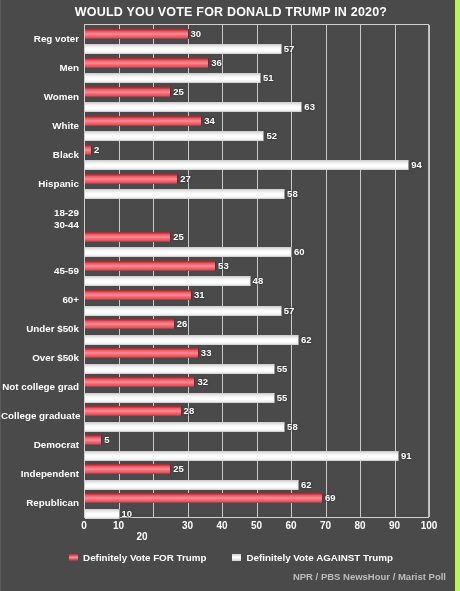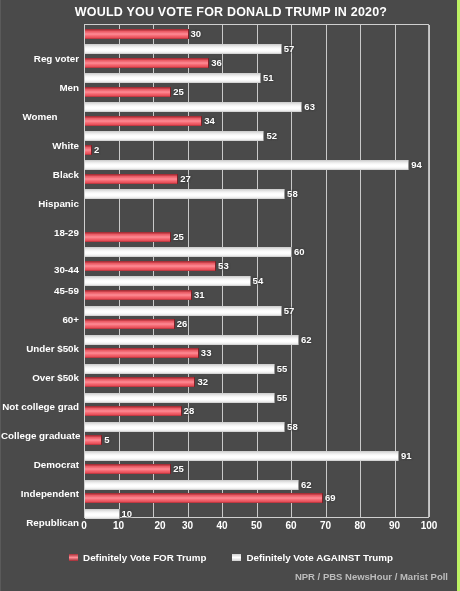--- a/index.html
+++ b/index.html
@@ -9,21 +9,21 @@
   }
   #chart-root {
     position: relative;
     width: 460px;
     height: 591px;
     background: #4a4a4a;
     font-family: "Liberation Sans", sans-serif;
     overflow: hidden;
     box-sizing: border-box;
     border-left: 1px solid #5a5a5a;
-    border-right: 3px solid #bef264;
+    border-right: 5px solid #bef264;
   }
   #chart-title {
     position: absolute;
     left: 0;
     top: 5px;
     width: 460px;
     text-align: center;
     color: #ffffff;
     font-size: 12.5px;
     font-weight: bold;
@@ -90,21 +90,20 @@
     white-space: nowrap;
     text-shadow: 0 0 2px #3a3a3a, 0 0 2px #3a3a3a;
   }
   #labels-layer {
     position: absolute;
     left: 0;
     top: 24px;
     width: 368px;
     height: 494px;
     pointer-events: none;
-    margin-top: 20px;
   }
   .cat-label-outer {
     position: absolute;
     left: 0;
     width: 78px;
     text-align: right;
     color: #ffffff;
     font-size: 9.8px;
     font-weight: bold;
     white-space: nowrap;
@@ -230,21 +229,21 @@
         <div class="cat-row" style="top: 203.412px; height: 29.0588px;">
           <div class="bar for" style="left: 0px; top: 3.5px; width: 86.25px;"></div>
           <div class="bar-value" style="left: 88.25px; top: 3.5px;">25</div>
           <div class="bar against" style="left: 0px; top: 19px; width: 207px;"></div>
           <div class="bar-value" style="left: 209px; top: 19px;">60</div>
         </div>
         <div class="cat-row" style="top: 232.471px; height: 29.0588px;">
           <div class="bar for" style="left: 0px; top: 3.5px; width: 131.1px;"></div>
           <div class="bar-value" style="left: 133.1px; top: 3.5px;">53</div>
           <div class="bar against" style="left: 0px; top: 19px; width: 165.6px;"></div>
-          <div class="bar-value" style="left: 167.6px; top: 19px;">54</div>
+          <div class="bar-value" style="left: 167.6px; top: 19px;">48</div>
         </div>
         <div class="cat-row" style="top: 261.529px; height: 29.0588px;">
           <div class="bar for" style="left: 0px; top: 3.5px; width: 106.95px;"></div>
           <div class="bar-value" style="left: 108.95px; top: 3.5px;">31</div>
           <div class="bar against" style="left: 0px; top: 19px; width: 196.65px;"></div>
           <div class="bar-value" style="left: 198.65px; top: 19px;">57</div>
         </div>
         <div class="cat-row" style="top: 290.588px; height: 29.0588px;">
           <div class="bar for" style="left: 0px; top: 3.5px; width: 89.7px;"></div>
           <div class="bar-value" style="left: 91.7px; top: 3.5px;">26</div>
@@ -286,41 +285,41 @@
           <div class="bar-value" style="left: 240.05px; top: 3.5px;">69</div>
           <div class="bar against" style="left: 0px; top: 19px; width: 34.5px;"></div>
           <div class="bar-value" style="left: 36.5px; top: 19px;">10</div>
         </div>
       </div>
   </div>
 
   <div id="labels-layer">
       <div class="cat-label-outer" style="top: 8.52941px;">Reg voter</div>
       <div class="cat-label-outer" style="top: 37.5882px;">Men</div>
-      <div class="cat-label-outer" style="top: 66.6471px; text-align: center;">Women</div>
+      <div class="cat-label-outer" style="top: 66.6471px;">Women</div>
       <div class="cat-label-outer" style="top: 95.7059px;">White</div>
       <div class="cat-label-outer" style="top: 124.765px;">Black</div>
       <div class="cat-label-outer" style="top: 153.824px;">Hispanic</div>
       <div class="cat-label-outer" style="top: 182.882px;">18-29</div>
-      <div class="cat-label-outer" style="top: 220px; text-align: right;">30-44</div>
+      <div class="cat-label-outer" style="top: 195px; text-align: right;">30-44</div>
       <div class="cat-label-outer" style="top: 241px;">45-59</div>
       <div class="cat-label-outer" style="top: 270.059px;">60+</div>
       <div class="cat-label-outer" style="top: 299.118px;">Under $50k</div>
       <div class="cat-label-outer" style="top: 328.176px;">Over $50k</div>
       <div class="cat-label-outer" style="top: 357.235px;">Not college grad</div>
       <div class="cat-label-outer" style="top: 386.294px;">College graduate</div>
       <div class="cat-label-outer" style="top: 415.353px;">Democrat</div>
       <div class="cat-label-outer" style="top: 444.412px;">Independent</div>
       <div class="cat-label-outer" style="top: 473.471px;">Republican</div>
     </div>
 
   <div id="x-axis">
       <div class="tick-label" style="left: 0px;">0</div>
       <div class="tick-label" style="left: 34.5px;">10</div>
-      <div class="tick-label" style="left: 76px;">20</div>
+      <div class="tick-label" style="left: 58px; margin-top: 11px;">20</div>
       <div class="tick-label" style="left: 103.5px;">30</div>
       <div class="tick-label" style="left: 138px;">40</div>
       <div class="tick-label" style="left: 172.5px;">50</div>
       <div class="tick-label" style="left: 207px;">60</div>
       <div class="tick-label" style="left: 241.5px;">70</div>
       <div class="tick-label" style="left: 276px;">80</div>
       <div class="tick-label" style="left: 310.5px;">90</div>
       <div class="tick-label" style="left: 345px;">100</div>
     </div>
 

